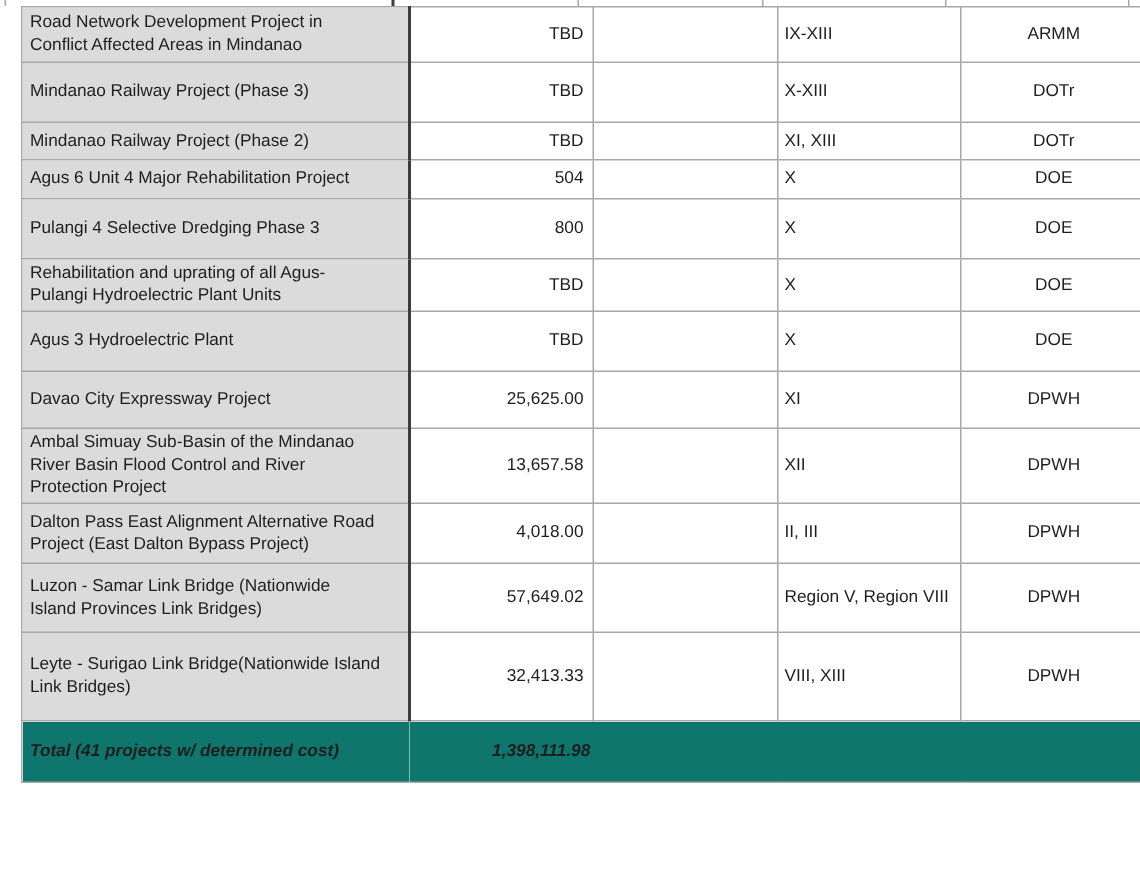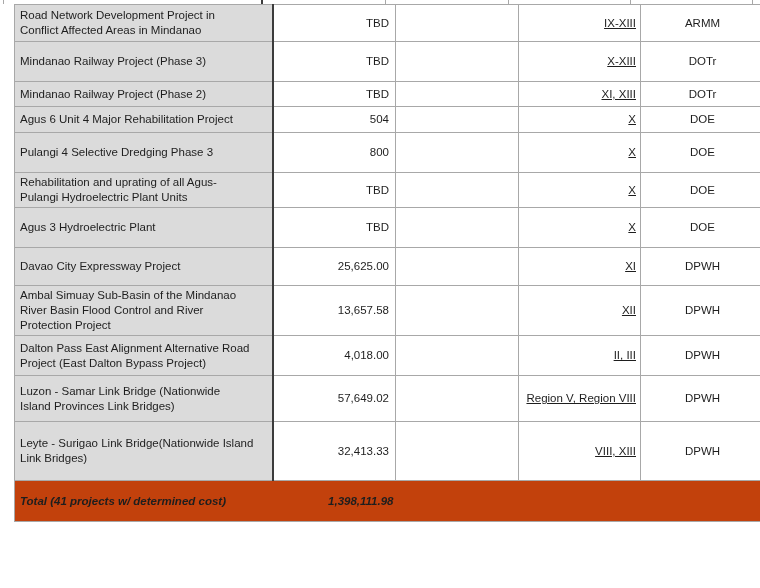--- a/index.html
+++ b/index.html
@@ -26,41 +26,41 @@
     overflow:hidden;
   }
   td.c-project{
     background:var(--rowbg,#dbdbdb);
     border-right:2px solid var(--dark,#3c3c3c);
     text-align:left;
     padding:2px 18px 2px 5px;
   }
   td.c-cost{text-align:right;padding-right:6px;}
   td.c-blank{}
-  td.c-region{text-align:right;text-decoration:underline;}
+  td.c-region{text-align:left;}
   td.c-agency{text-align:center;}
   
   tbody tr:nth-child(1){height:37px;}
   tbody tr:nth-child(2){height:40px;}
   tbody tr:nth-child(3){height:25px;}
   tbody tr:nth-child(4){height:26px;}
   tbody tr:nth-child(5){height:40px;}
   tbody tr:nth-child(6){height:25px;}
   tbody tr:nth-child(7){height:40px;}
   tbody tr:nth-child(8){height:38px;}
   tbody tr:nth-child(9){height:27px;}
   tbody tr:nth-child(10){height:40px;}
   tbody tr:nth-child(11){height:46px;}
   tbody tr:nth-child(12){height:59px;}
   tbody tr:nth-child(13){height:53px;}
   tbody tr:nth-child(14){height:40px;}
   tfoot tr{height:41px;}
   tfoot td{
     font-weight:bold;font-style:italic;
-    background:#c2410c;
+    background:#0f766e;
   }
   tfoot td.t-label{
     border-right:none;
     padding-left:5px;text-align:left;
   }
   tfoot td.t-value{
     border-left:none;border-right:none;
     text-align:right;padding-right:2px;
   }
   tfoot td.t-rest{

